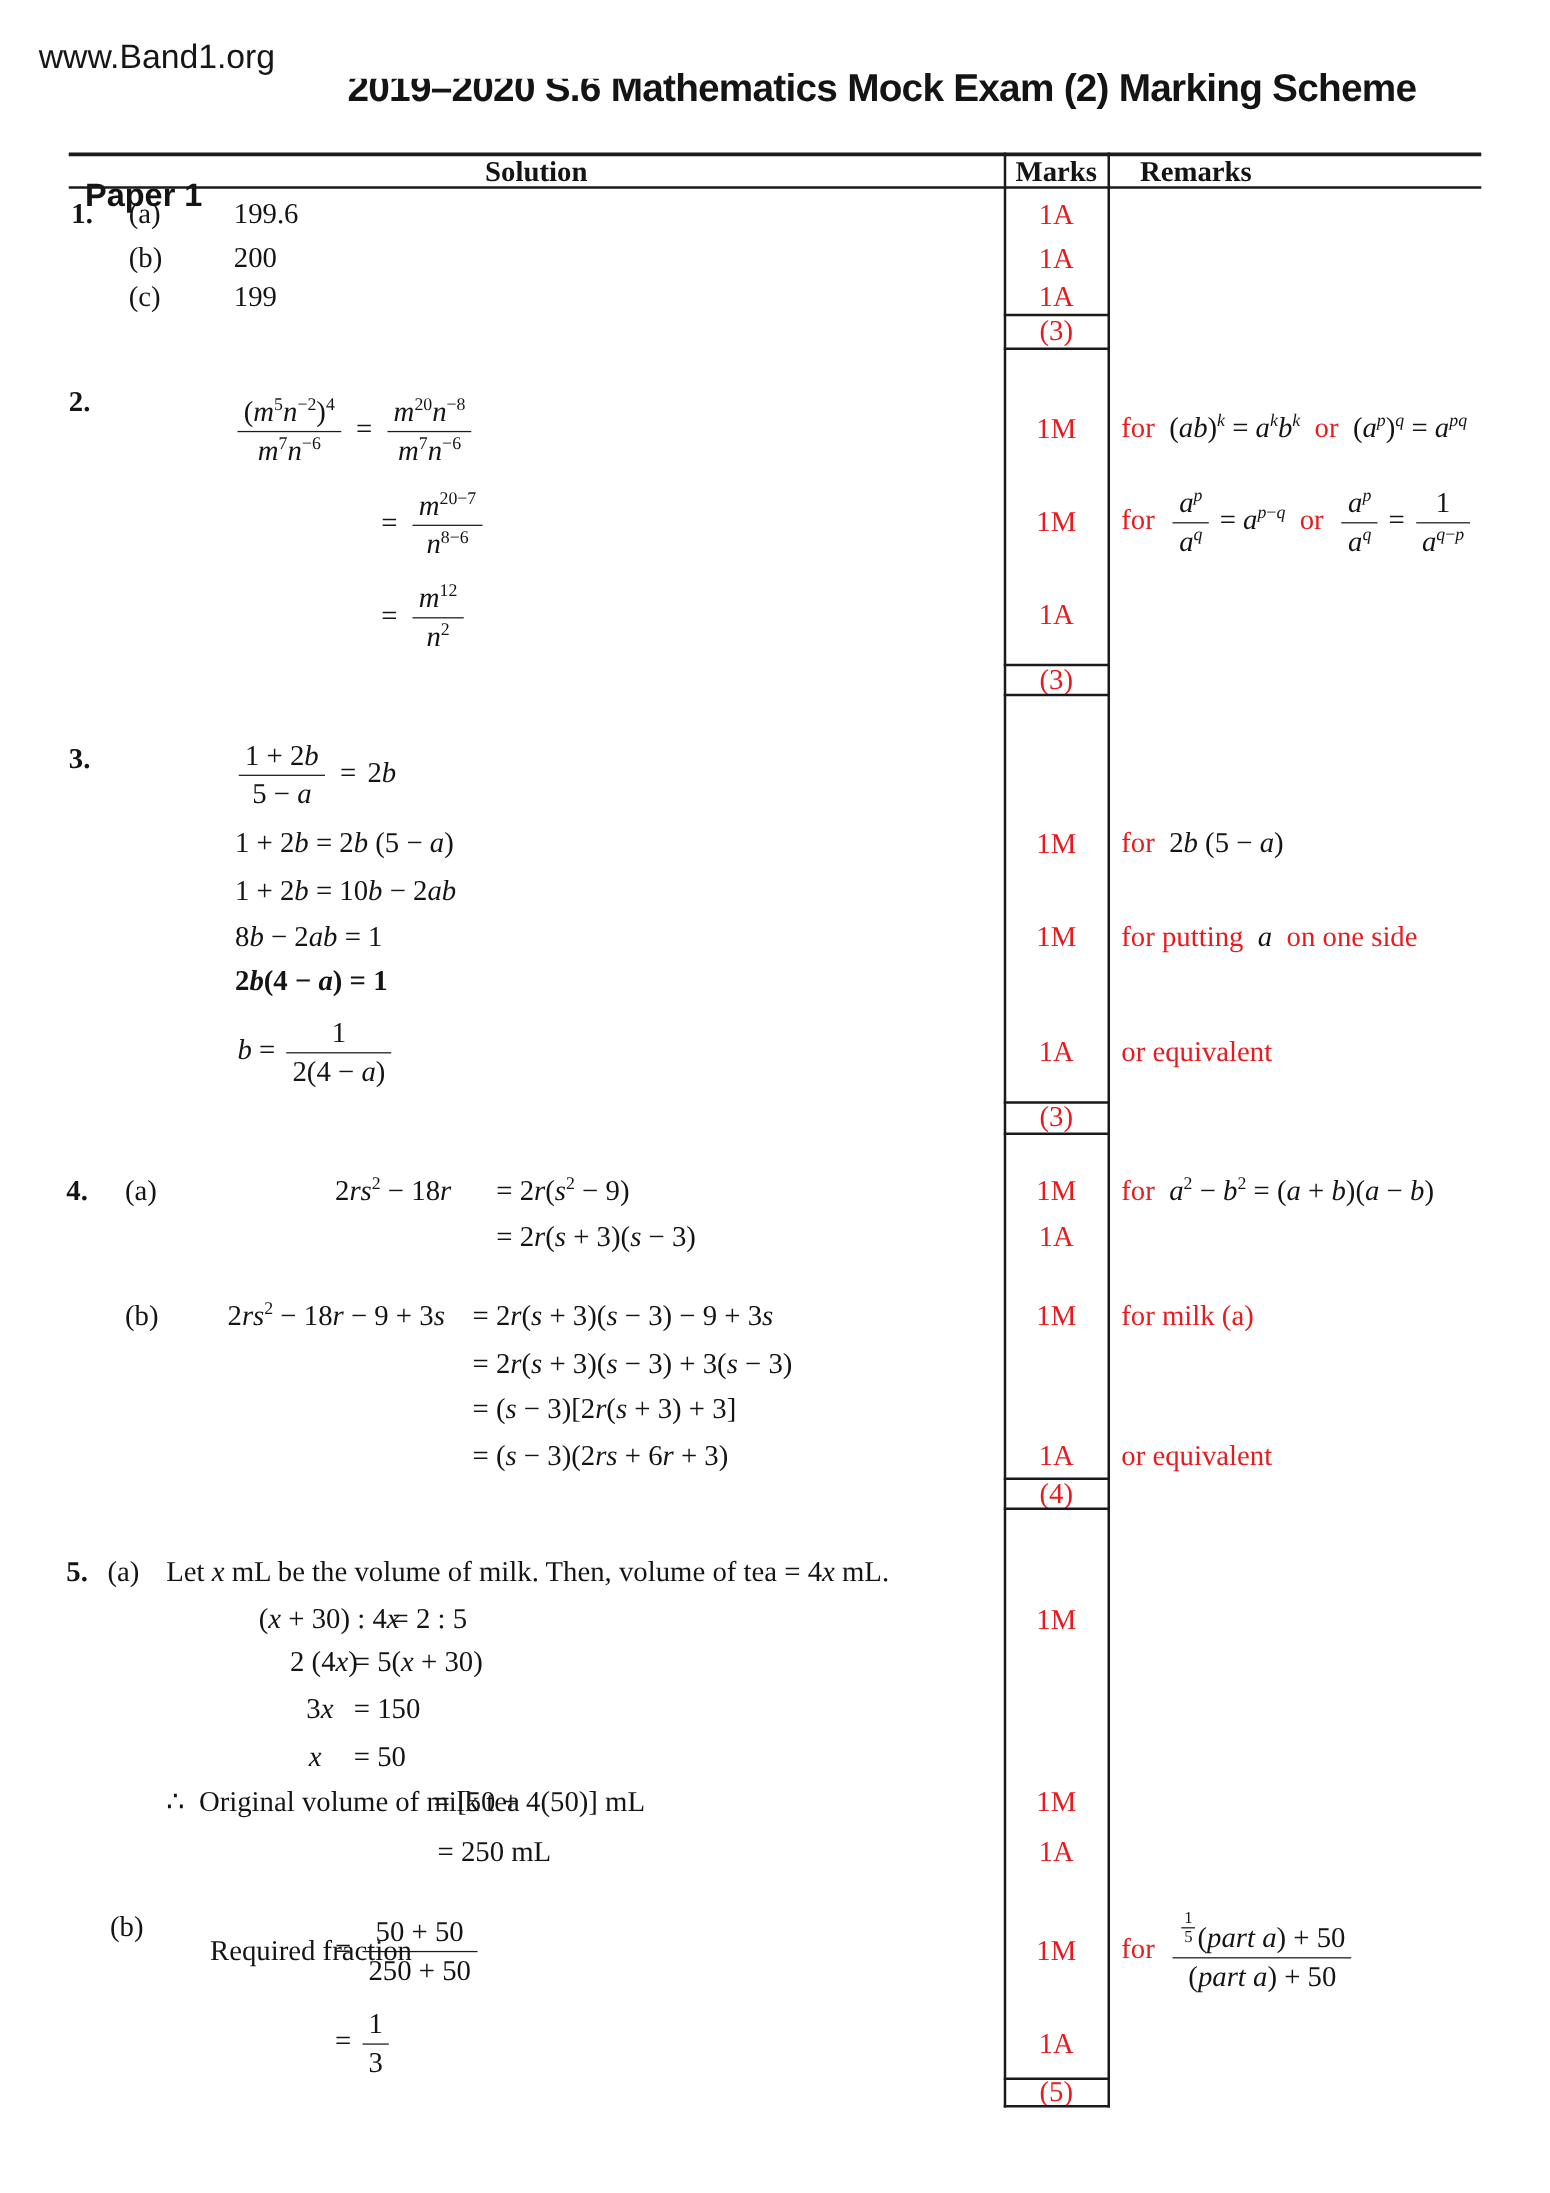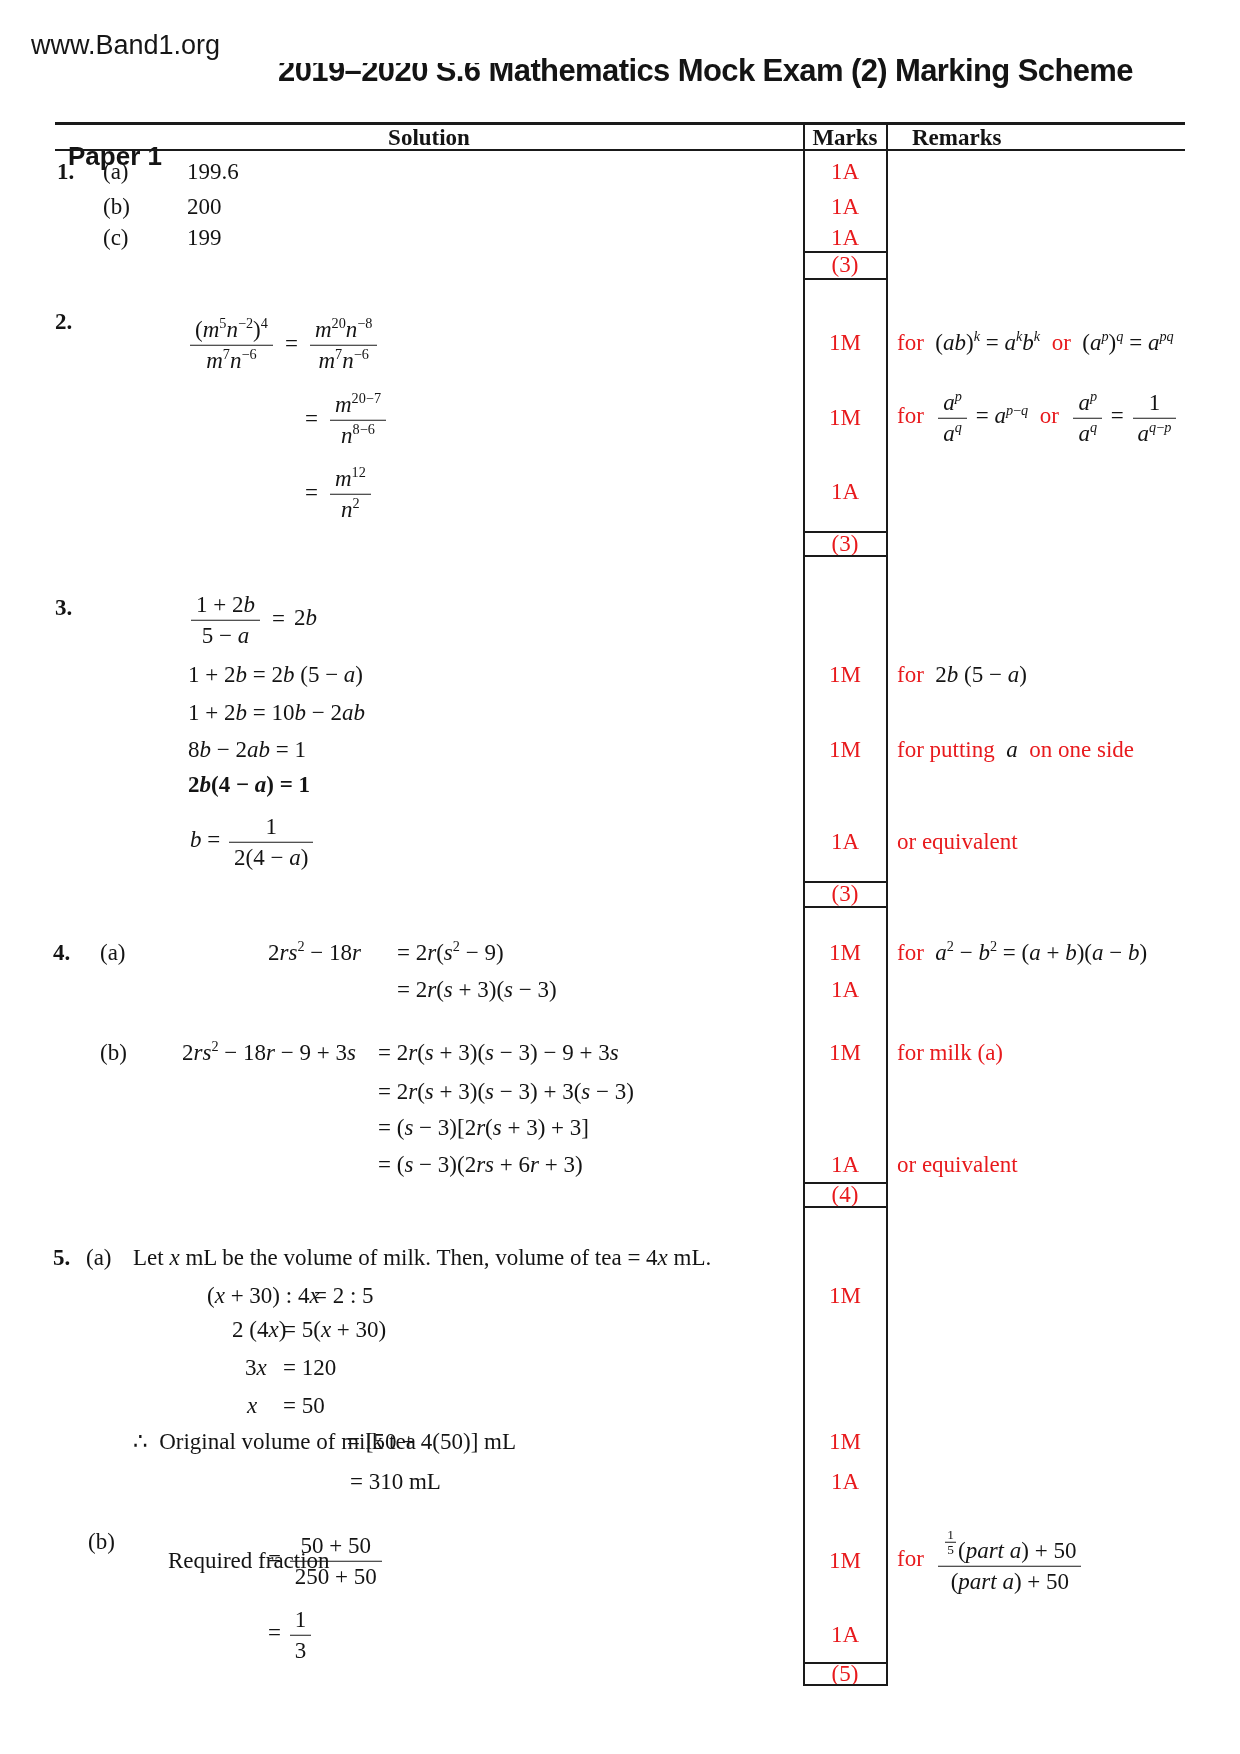--- a/index.html
+++ b/index.html
@@ -123,26 +123,26 @@
 <div class="rule" style="left:803px;top:1206px;width:85px;height:2px;"></div>
 
 <div class="ln bold" style="left:53px;top:1258px;">5.</div>
 <div class="ln" style="left:86px;top:1258px;">(a)</div>
 <div class="ln" style="left:133px;top:1258px;">Let <i>x</i> mL be the volume of milk. Then, volume of tea = 4<i>x</i> mL.</div>
 <div class="ln" style="left:207px;top:1296px;text-align:center;">(<i>x</i> + 30) : 4<i>x</i></div>
 <div class="ln" style="left:314px;top:1296px;">= 2 : 5</div>
 <div class="ln" style="left:232px;top:1330px;text-align:right;">2 (4<i>x</i>)</div>
 <div class="ln" style="left:283px;top:1330px;">= 5(<i>x</i> + 30)</div>
 <div class="ln" style="left:245px;top:1368px;">3<i>x</i></div>
-<div class="ln" style="left:283px;top:1368px;">= 120</div>
+<div class="ln" style="left:283px;top:1368px;">= 150</div>
 <div class="ln" style="left:247px;top:1406px;"><i>x</i></div>
 <div class="ln" style="left:283px;top:1406px;">= 50</div>
 <div class="ln" style="left:133px;top:1442px;">∴ Original volume of milk tea</div>
 <div class="ln" style="left:347px;top:1442px;">= [50 + 4(50)] mL</div>
-<div class="ln" style="left:350px;top:1482px;">= 310 mL</div>
+<div class="ln" style="left:350px;top:1482px;">= 250 mL</div>
 <div class="ln" style="left:88px;top:1542px;">(b)</div>
 <div class="ln" style="left:140px;top:1561px;margin-left:28px;">Required fraction</div>
 <div class="ln" style="left:268px;top:1561px;">= <span class="frac"><span class="num">50 + 50</span><span class="den">250 + 50</span></span></div>
 <div class="ln" style="left:268px;top:1635px;">= <span class="frac"><span class="num">1</span><span class="den">3</span></span></div>
 <div class="mark" style="top:1296px;">1M</div>
 <div class="mark" style="top:1442px;">1M</div>
 <div class="mark" style="top:1482px;">1A</div>
 <div class="mark" style="top:1561px;">1M</div>
 <div class="mark" style="top:1635px;">1A</div>
 <div class="ln" style="left:897px;top:1561px;"><span class="red">for</span> <span class="frac"><span class="num"><span class="frac sm"><span class="num">1</span><span class="den">5</span></span>(<i>part a</i>) + 50</span><span class="den">(<i>part a</i>) + 50</span></span></div>

